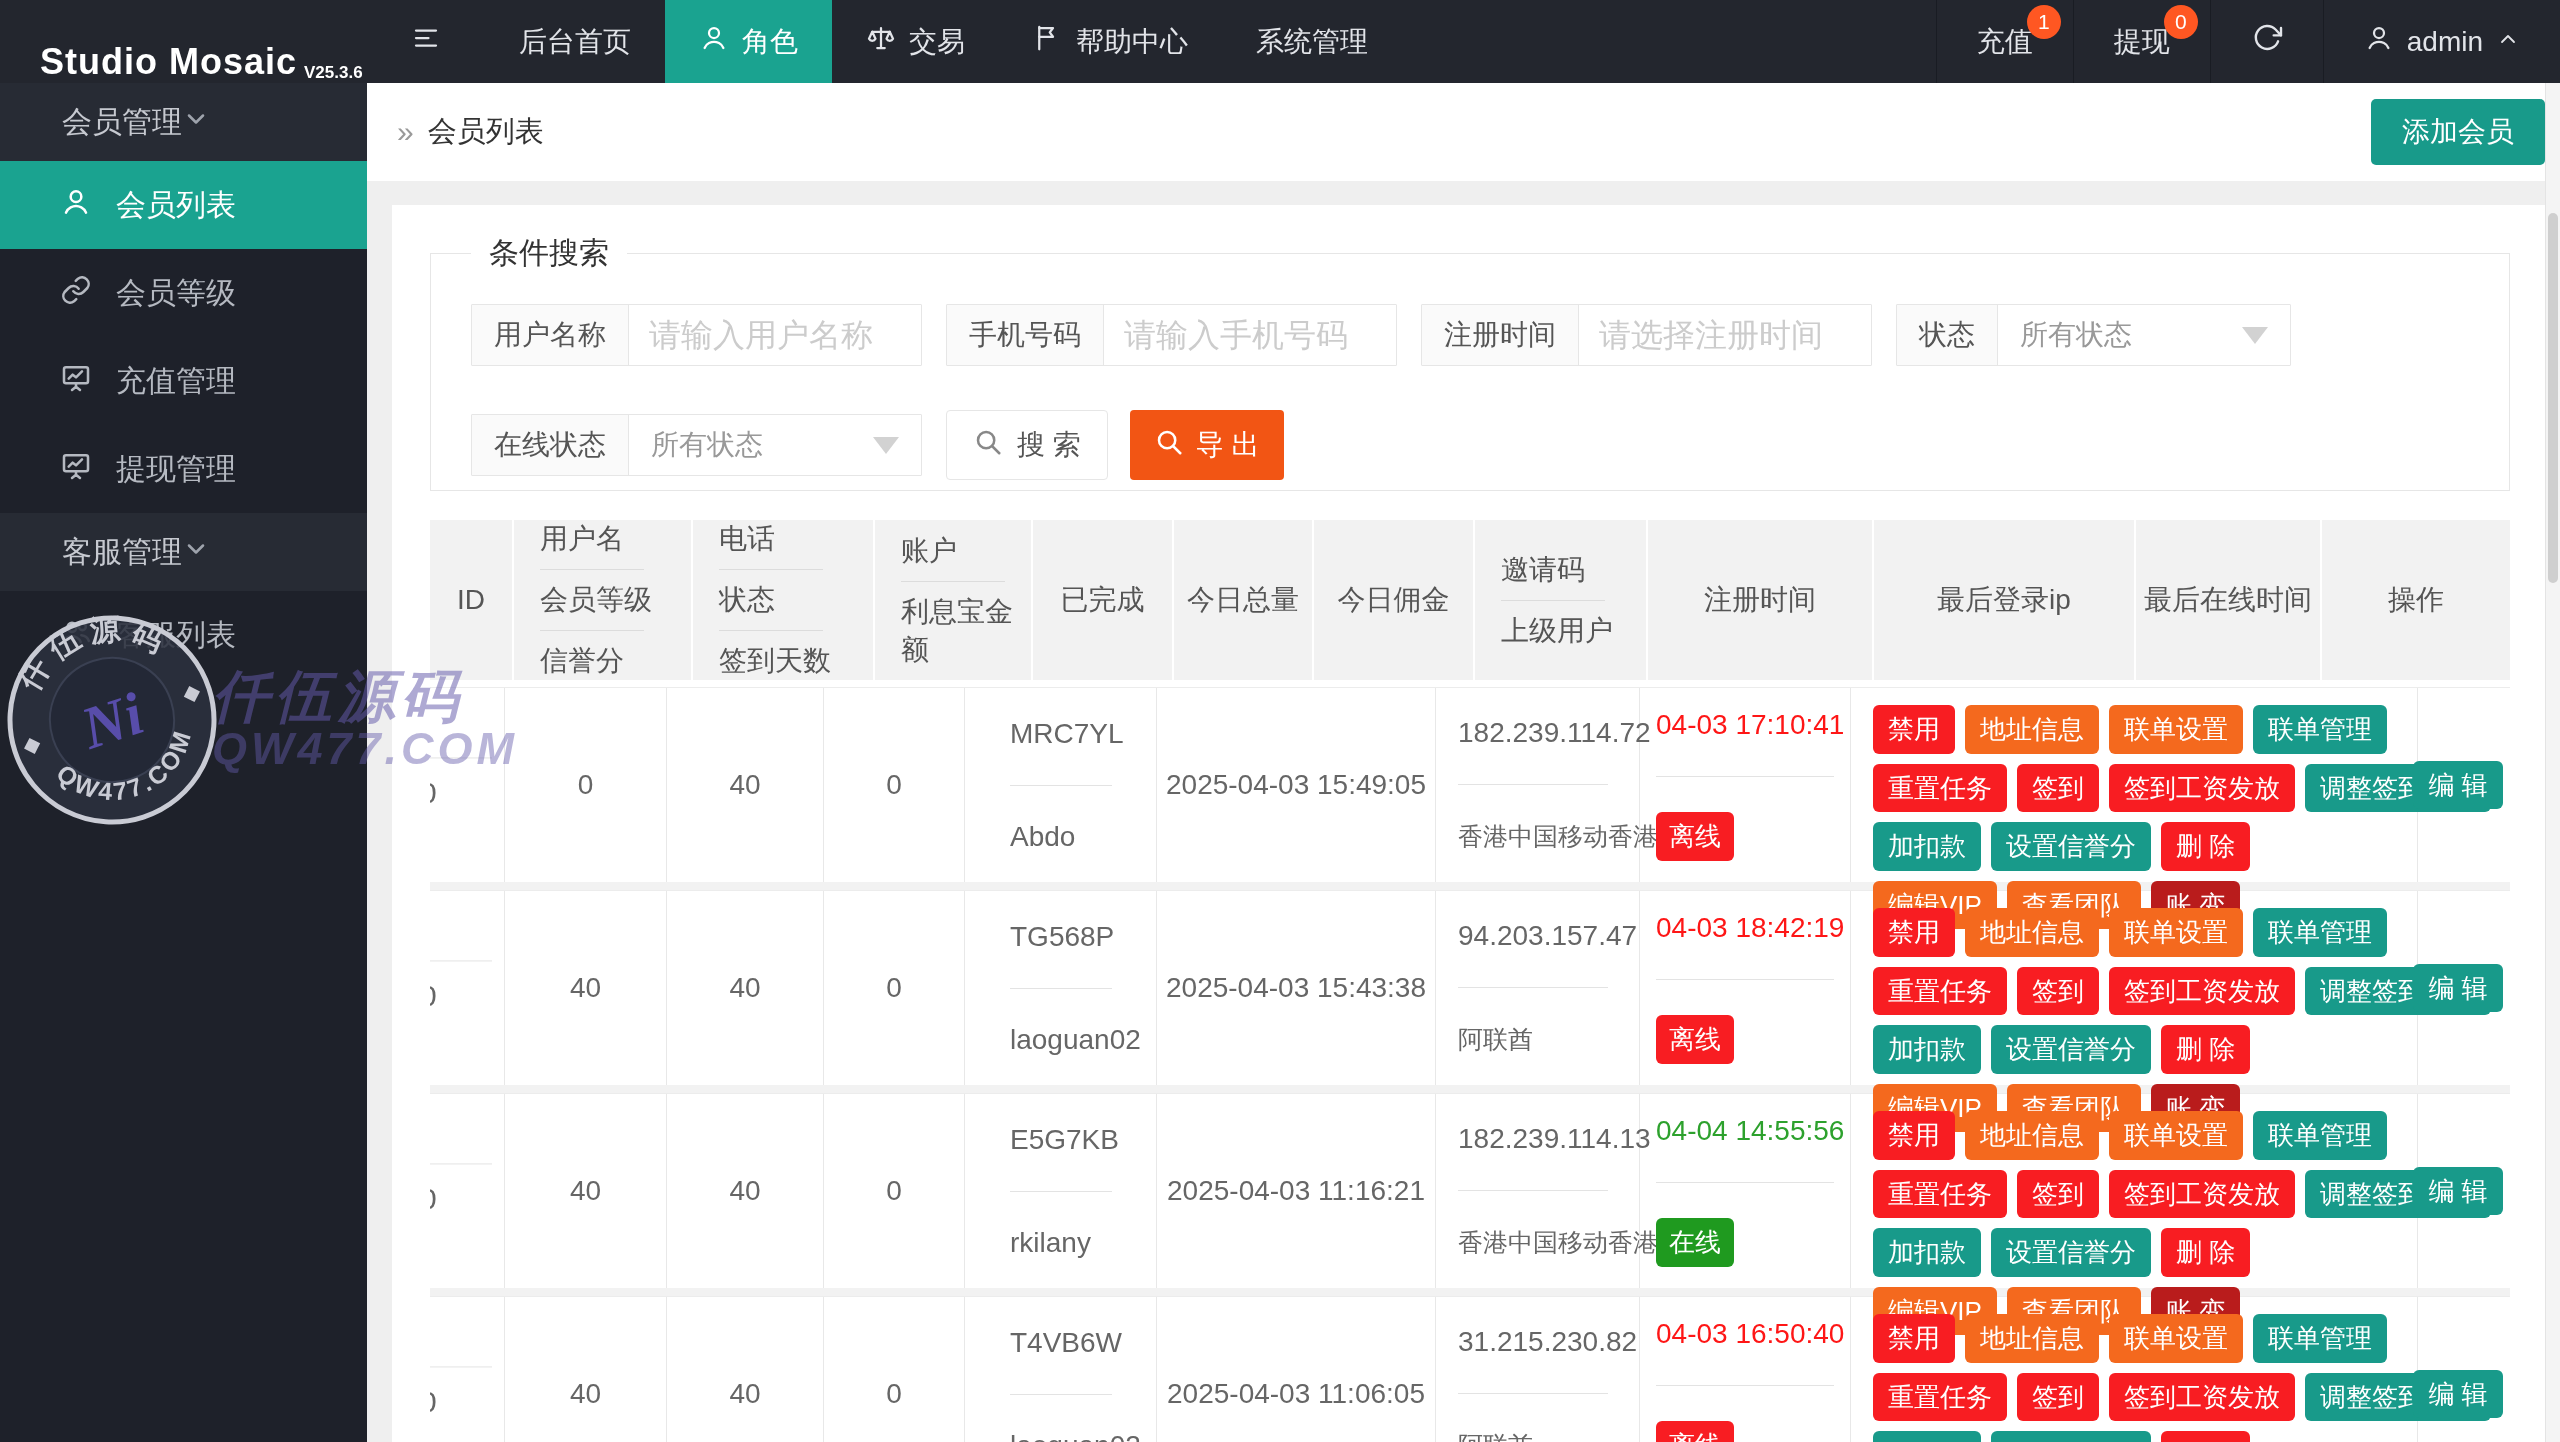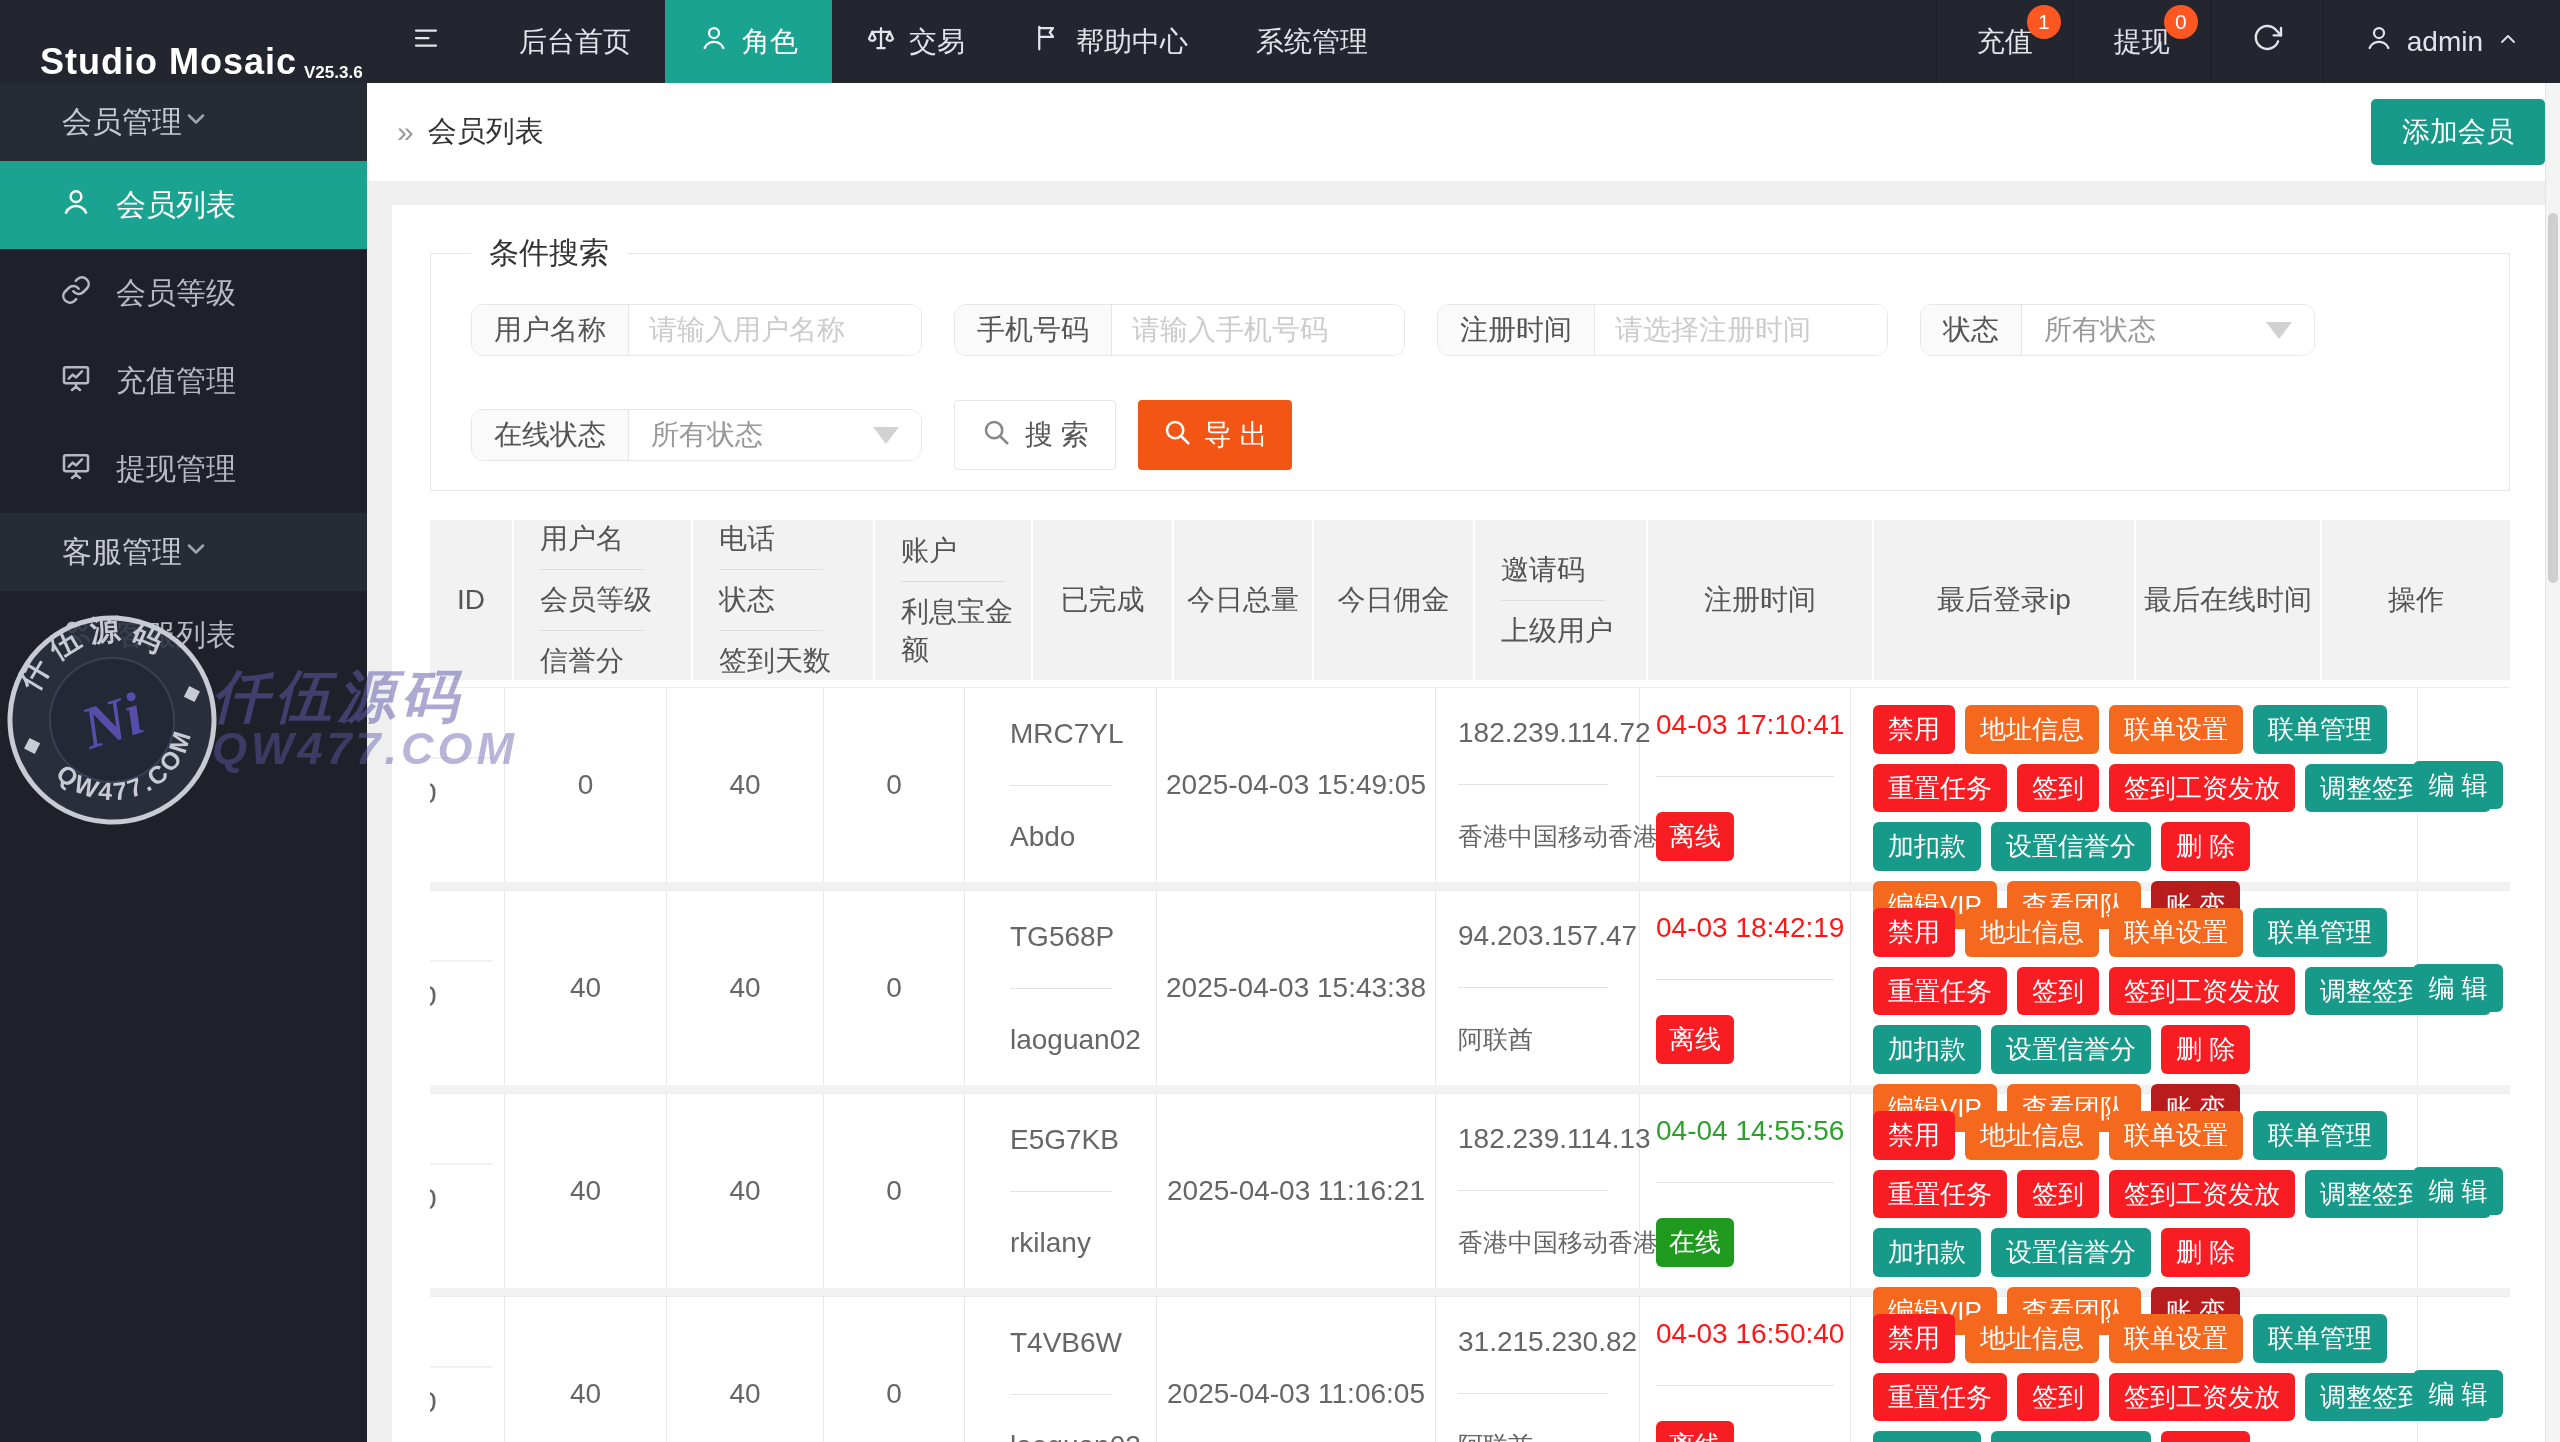--- a/index.html
+++ b/index.html
@@ -33,23 +33,23 @@
   .crumb-sep { color:#9a9a9a; font-size:30px; }
   .crumb-title { font-size:29px; color:#333; margin-left:14px; }
   .add-btn { position:absolute; right:15px; top:16px; width:174px; height:66px; background:#189a8a; color:#fff; font-size:28px; border:none; border-radius:5px; display:flex; align-items:center; justify-content:center; cursor:pointer; }
   
   .panel { position:absolute; left:392px; top:205px; width:2153px; height:1237px; background:#fff; z-index:3; }
   
   .sfield { position:absolute; left:38px; top:28px; width:2080px; height:258px; border:1px solid #e6e6e6; }
   .sfield legend { margin-left:40px; padding:0 18px; font-size:30px; color:#333; }
   .f-row { display:flex; align-items:center; margin:30px 0 0 40px; }
   .f-row.second { margin-top:44px; }
-  .igroup { display:flex; height:52px; border:1px solid #e6e6e6; border-radius:12px; margin-right:32px; background:#fff; overflow:hidden; }
+  .igroup { display:flex; height:62px; border:1px solid #e6e6e6; border-radius:1px; margin-right:24px; background:#fff; overflow:hidden; }
   .ilabel { background:#fafafa; border-right:1px solid #e6e6e6; display:flex; align-items:center; padding:0 22px; font-size:28px; color:#555; white-space:nowrap; }
-  .iinput { border:none; outline:none; font-size:28px; color:#333; padding:0 20px; width:292px; }
+  .iinput { border:none; outline:none; font-size:32px; color:#333; padding:0 20px; width:292px; }
   .iinput::placeholder { color:#ccc; }
   .iselect { display:flex; align-items:center; justify-content:space-between; padding:0 22px; font-size:28px; color:#999; width:292px; background:#fff; cursor:pointer; }
   .tri { width:0; height:0; border-left:13px solid transparent; border-right:13px solid transparent; border-top:17px solid #d2d2d2; }
   .btn-search { display:flex; align-items:center; gap:14px; height:70px; padding:0 26px; border:1px solid #e6e6e6; border-radius:4px; background:#fff; color:#555; font-size:28px; margin-right:22px; cursor:pointer; }
   .btn-search svg { width:30px; height:30px; stroke:#888; fill:none; stroke-width:2; stroke-linecap:round; }
   .btn-export { display:flex; align-items:center; gap:12px; height:70px; padding:0 24px; border:none; border-radius:4px; background:#f25514; color:#fff; font-size:28px; cursor:pointer; }
   .btn-export svg { width:30px; height:30px; stroke:#fff; fill:none; stroke-width:2; stroke-linecap:round; }
   
   .thead { position:absolute; left:38px; top:315px; width:2080px; height:160px; display:flex; background:#f2f2f2; }
   .th { border-right:2px solid #fff; display:flex; flex-direction:column; justify-content:center; align-items:center; color:#555; font-size:28px; }

